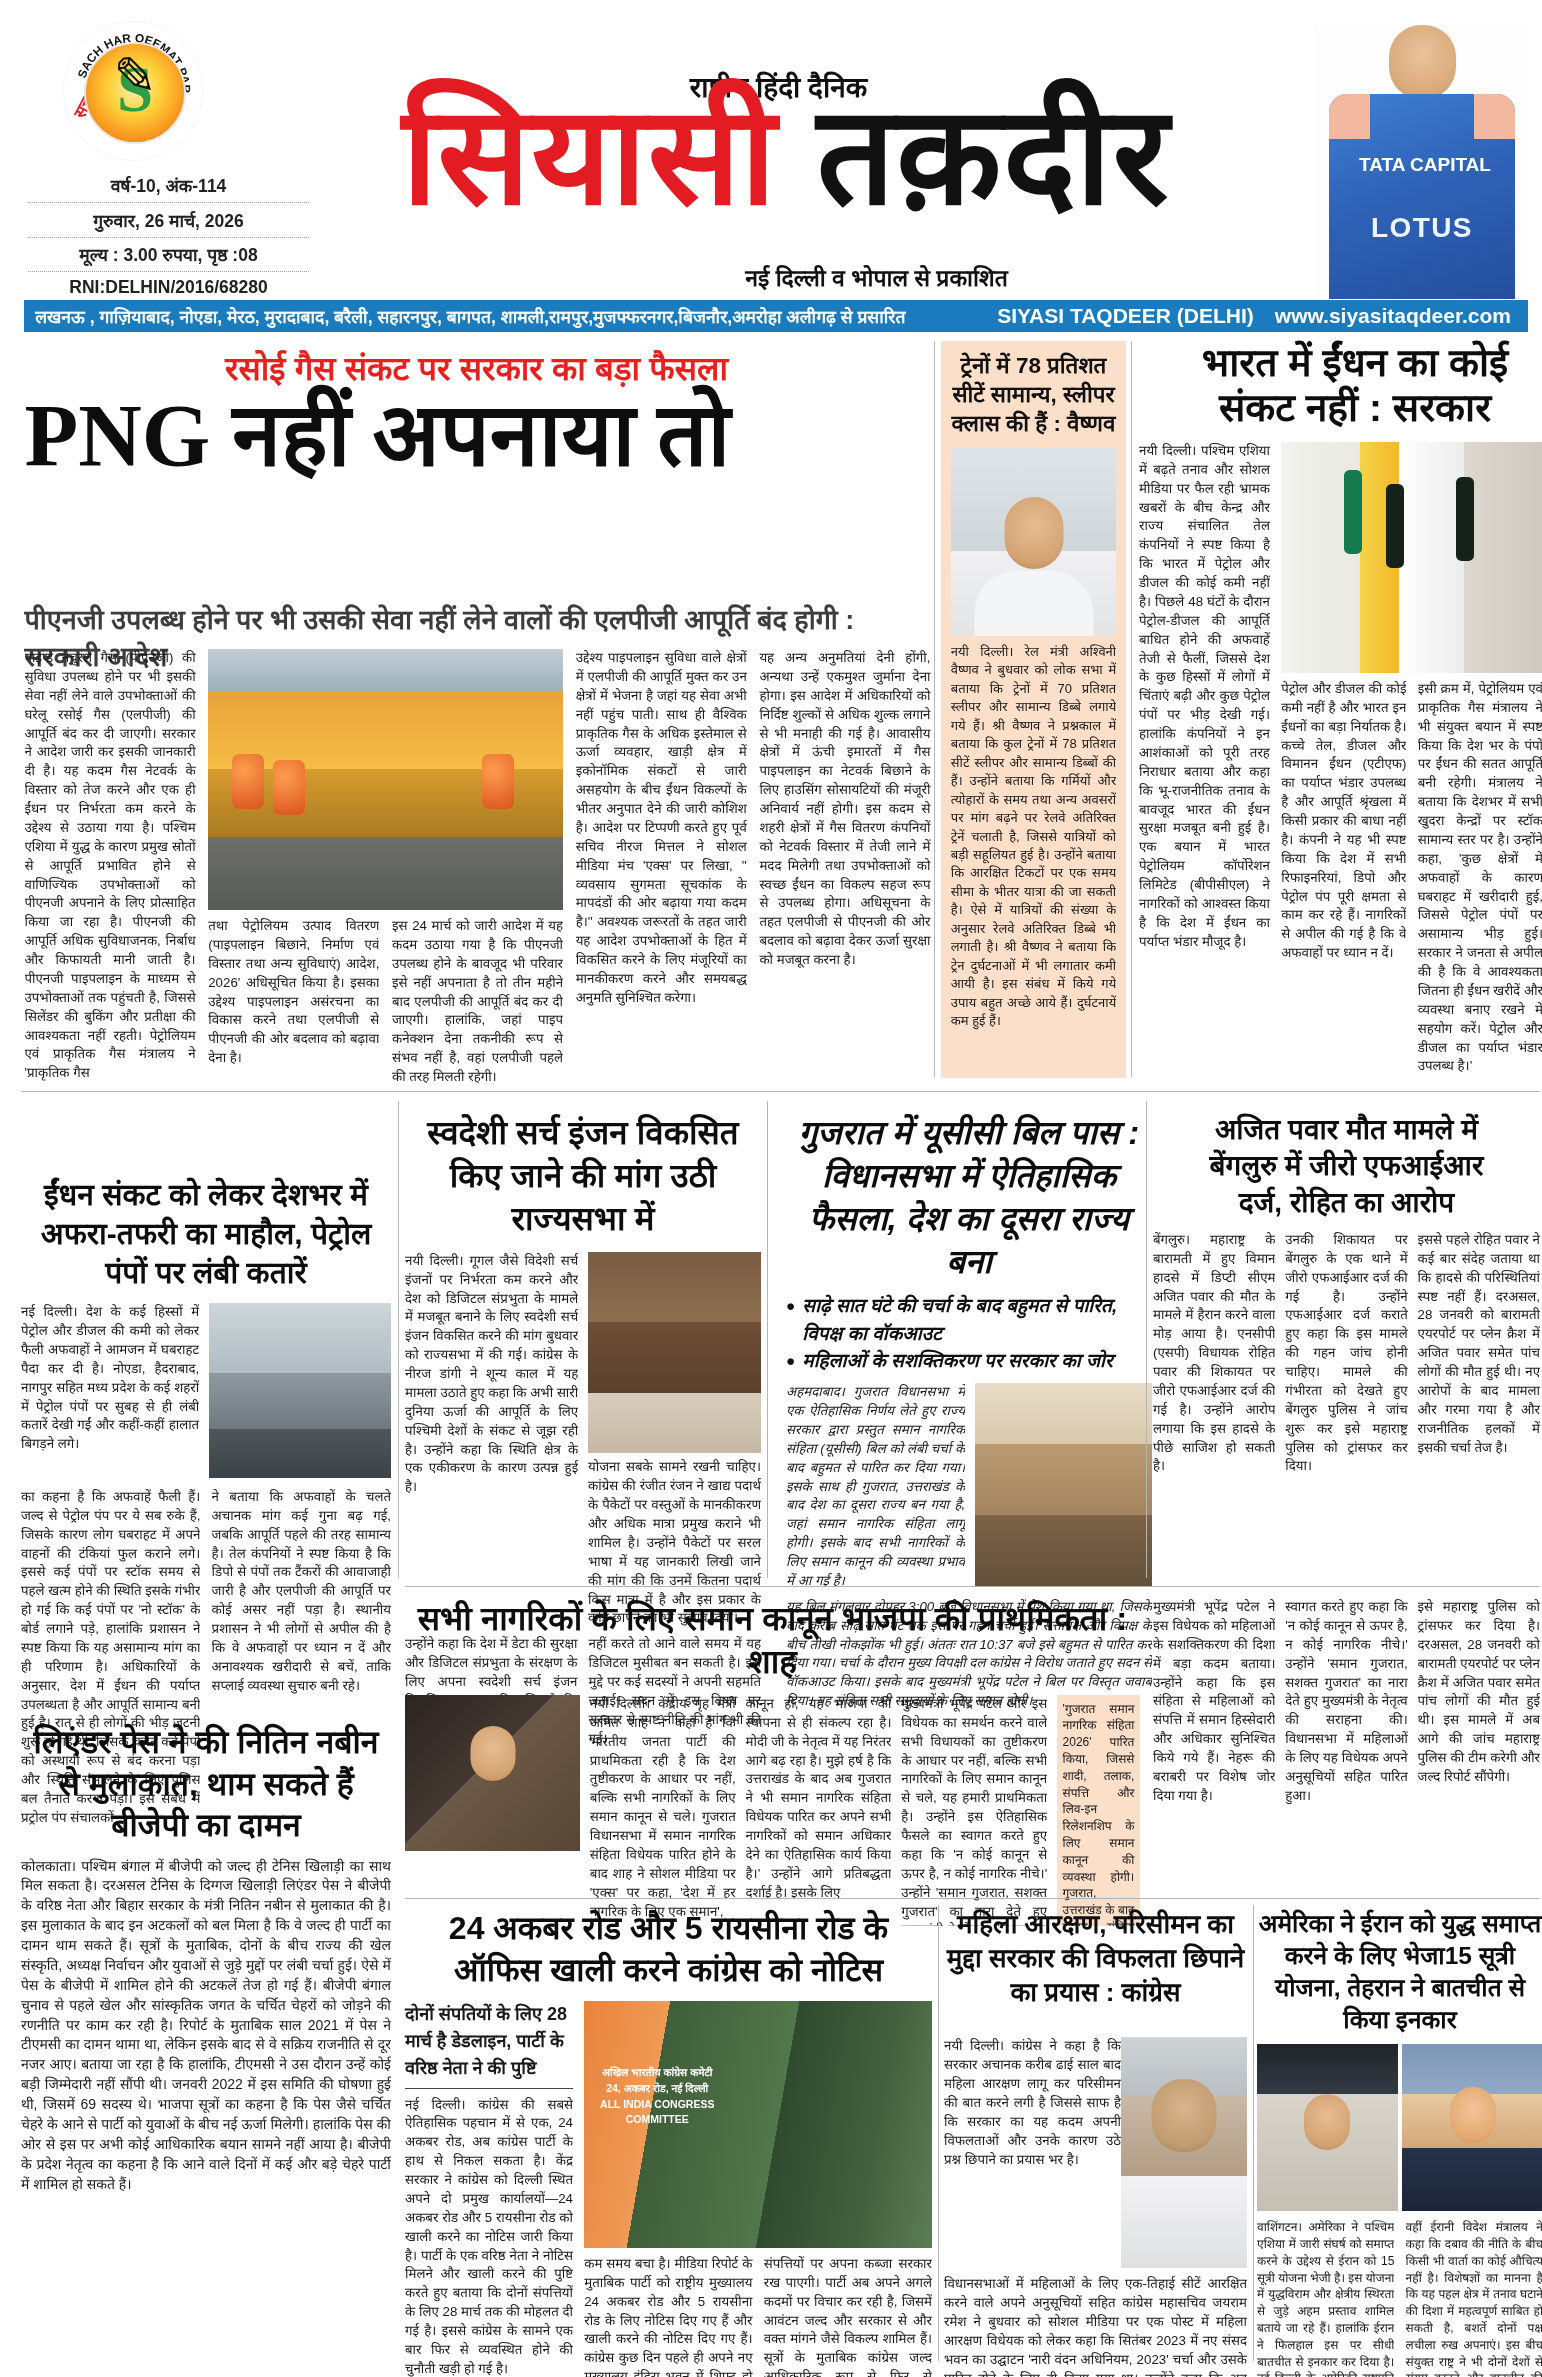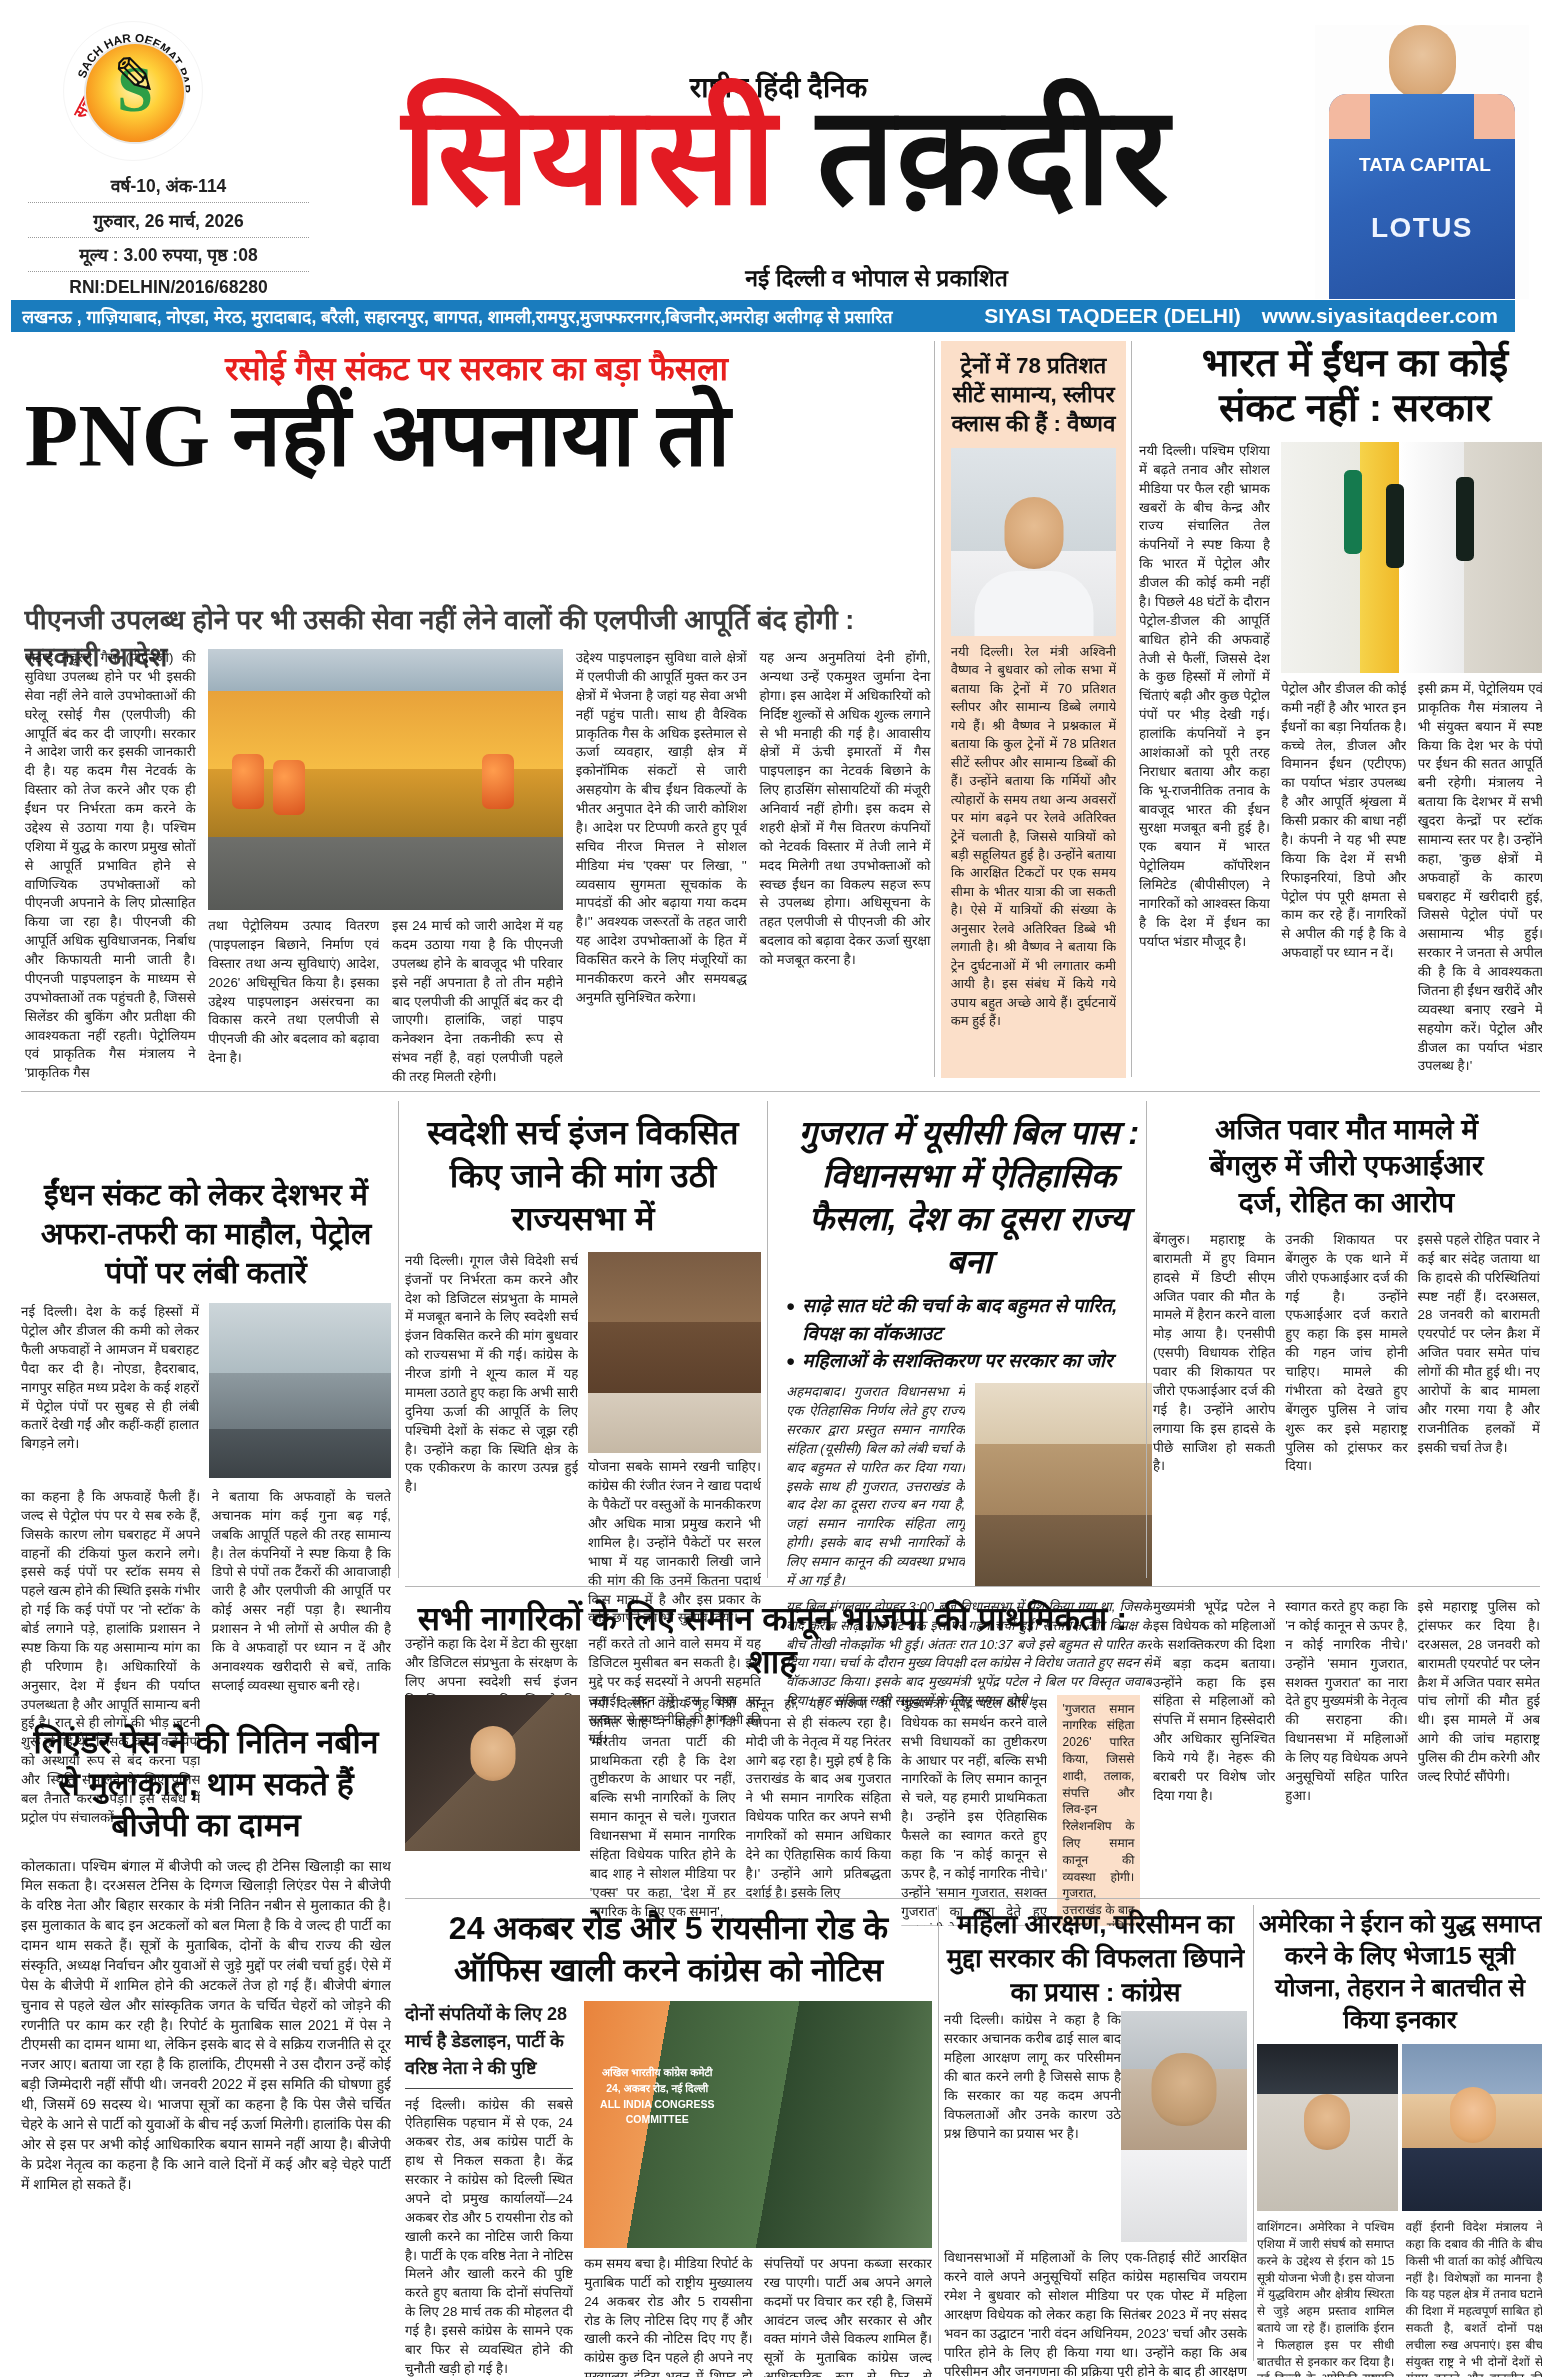--- a/index.html
+++ b/index.html
@@ -31,21 +31,21 @@
   .cr-head{position:absolute;left:74px;top:0px;width:67px;height:74px;border-radius:32px;
            background:radial-gradient(circle at 50% 40%, #e8c49e 0%, #d9a877 70%, #b98a5c 100%);}
   .cr-jersey{position:absolute;left:14px;top:69px;width:186px;height:205px;border-radius:18px 18px 0 0;
            background:linear-gradient(160deg,#3f7fd1 0%,#2f63b8 45%,#244f9e 100%);}
   .cr-shoulder{position:absolute;width:41px;height:45px;background:#f3b9a0;top:0;}
   .cr-brand{position:absolute;left:3px;top:60px;width:100%;text-align:center;color:#fff;
             font-weight:bold;font-size:19px;line-height:1.2;}
   .cr-sponsor{position:absolute;left:0;top:118px;width:100%;text-align:center;color:#eef4ff;
             font-weight:bold;font-size:28px;letter-spacing:1.4px;}
   
-  .cityband{left:11px;top:300px;width:1504px;height:32px;background:#1a7cbe;color:#fff;
+  .cityband{left:24px;top:300px;width:1504px;height:32px;background:#1a7cbe;color:#fff;
             display:flex;align-items:center;font-weight:bold;}
   .cityband .cities{flex:1;font-size:17.5px;padding:0 11.2px;white-space:nowrap;}
   .cityband .edition{font-size:21px;padding:0 21px;}
   .cityband .site{font-size:21px;padding-right:17px;}
   
   .kicker{left:105px;top:345px;width:743px;text-align:center;font-size:33px;font-weight:bold;color:#e8201e;}
   .lead-head{left:24.5px;top:387px;width:901px;font-family:"Liberation Serif",serif;
              font-weight:bold;font-size:88px;line-height:1.12;color:#0d0d0d;}
   .lead-sub{left:24.5px;top:600px;width:901px;font-size:27px;font-weight:bold;color:#3d3d3d;}
   .lead-body{left:24.5px;top:649px;width:906px;height:429px;display:grid;
@@ -108,21 +108,21 @@
   
   .akbar{left:405px;top:1908px;width:527px;}
   .akbar .band-head{font-size:32px;width:88%;margin:0 auto;}
   .akbar-grid{display:grid;grid-template-columns:168px 1fr;column-gap:11.2px;margin-top:9.8px;}
   .akbar-sub{font-size:18px;font-weight:bold;line-height:1.5;border-bottom:1.4px solid #444;padding-bottom:5.6px;margin-bottom:7px;}
   .ph-congress{width:100%;height:247px;background:linear-gradient(100deg,#e8833c 0%,#ef9a55 22%,#3f5e3a 22%,#52774a 55%,#2f4a2e 55%,#43603e 80%,#5d7d55 100%);}
   .banner-text{position:absolute;left:4%;top:26%;width:34%;color:#fff;font-size:10.5px;font-weight:bold;line-height:1.5;text-align:center;}
   
   .mahila{left:944px;top:1908px;width:303px;}
   .mahila .band-head{font-size:26px;}
-  .mahila-grid{display:grid;grid-template-columns:1fr 126px;column-gap:0;margin-top:2px;}
+  .mahila-grid{display:grid;grid-template-columns:1fr 126px;column-gap:0;margin-top:28px;}
   .ph-jairam{width:126px;height:231px;background:linear-gradient(180deg,#cfd3d6 0%,#b9bfc4 25%,#c9b9a6 25%,#b49d85 60%,#f2f2f4 60%,#dfe0e2 100%);}
   
   .iran{left:1257px;top:1908px;width:286px;}
   .iran .band-head{font-size:24.5px;}
   .iran-photos{display:flex;gap:4.2px;margin-top:8.4px;}
   .ph-khamenei{flex:1;height:167px;background:linear-gradient(180deg,#20242a 0%,#343b44 30%,#d9d4cc 30%,#c4beb3 100%);}
   .ph-trump{flex:1;height:167px;background:linear-gradient(180deg,#7c96b5 0%,#93aac6 30%,#e8c9a0 30%,#d3a878 62%,#27324a 62%,#1d2638 100%);}
   .iran .two-col{margin-top:8.4px;}
   .small-note{font-size:12px;line-height:1.4;}
 </style>

